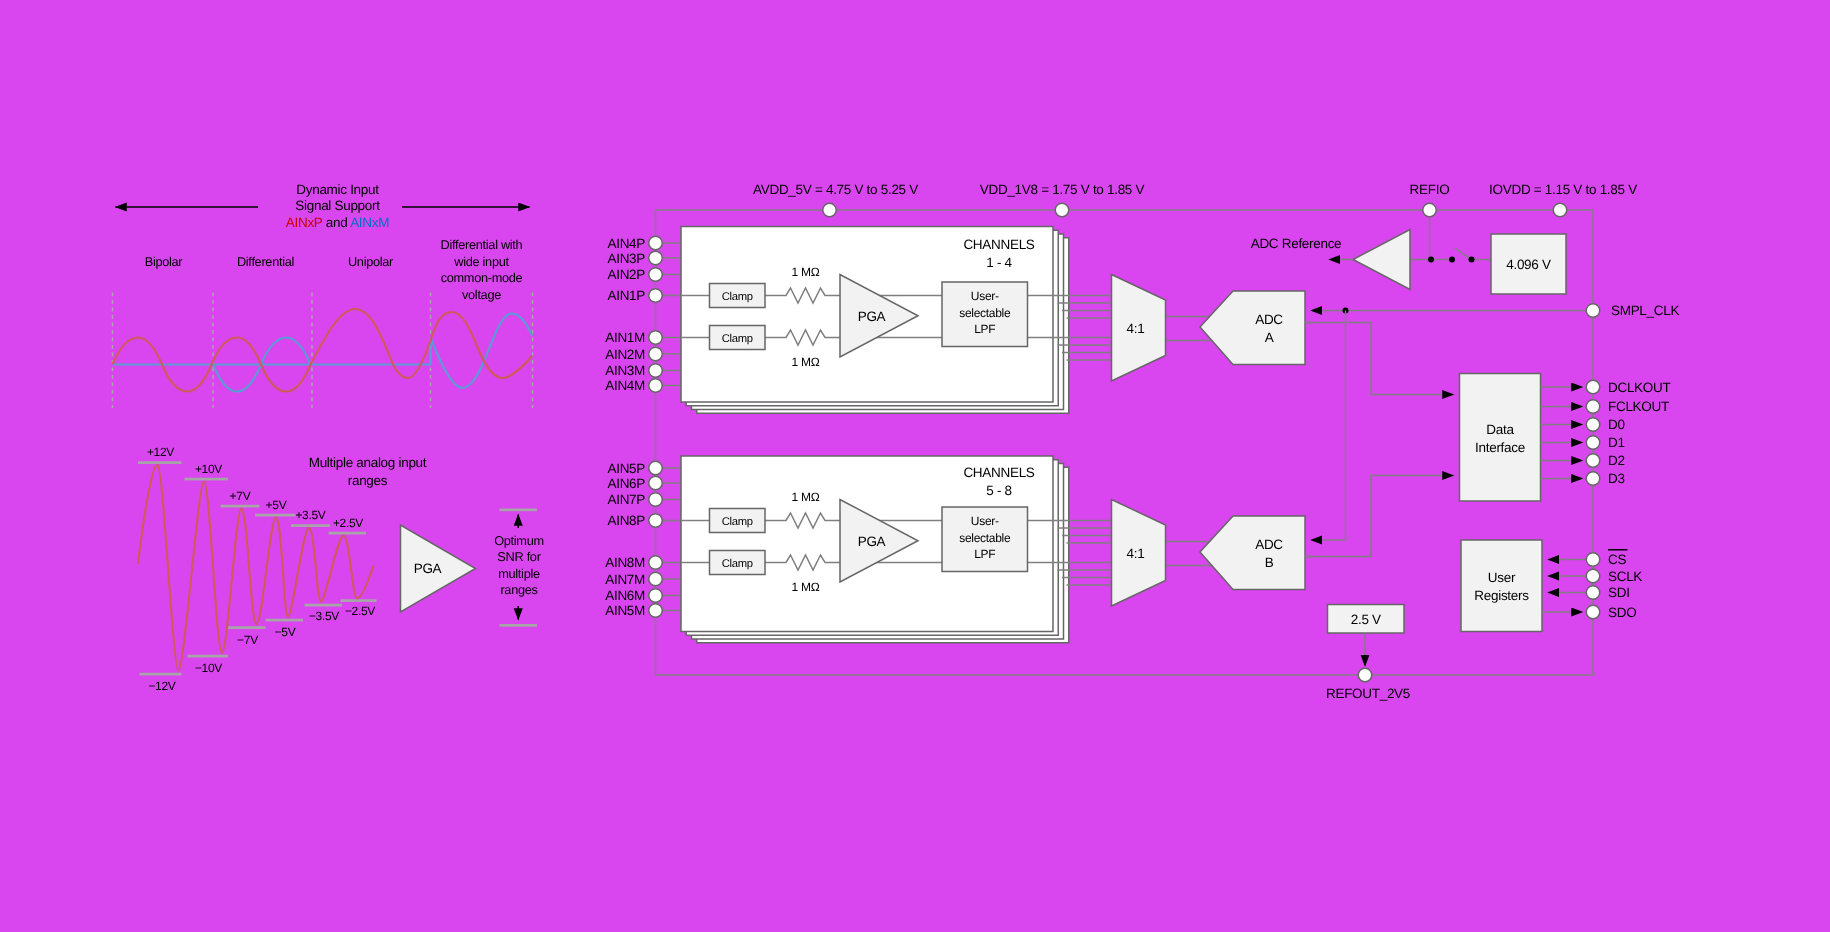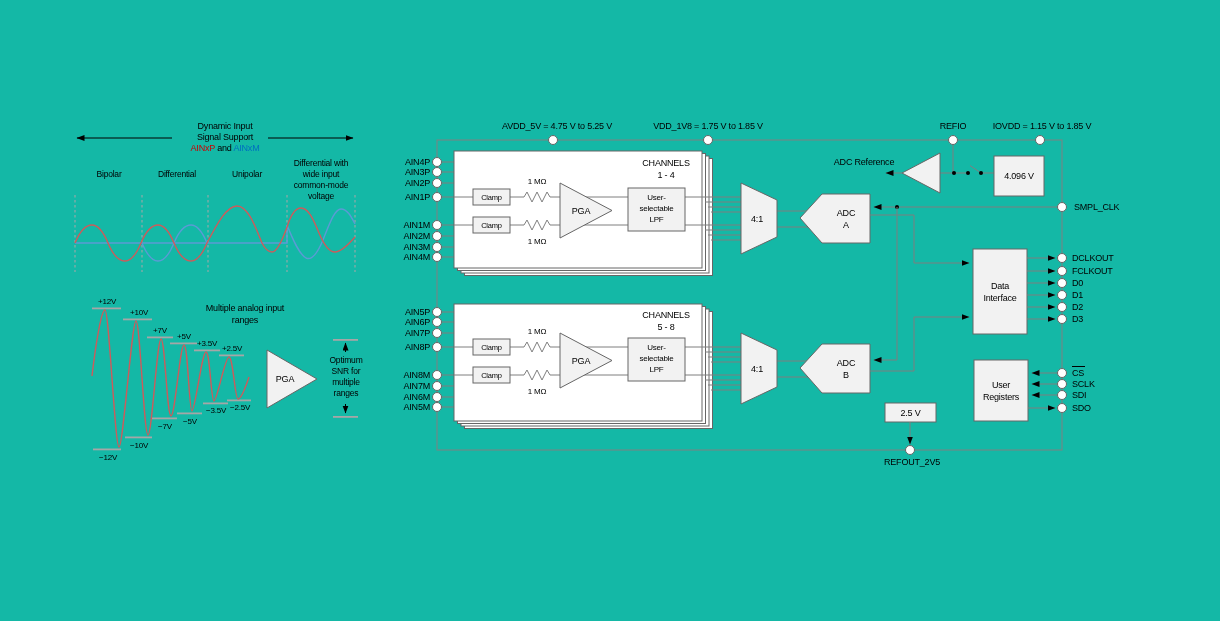--- a/index.html
+++ b/index.html
@@ -1,16 +1,16 @@
 <!DOCTYPE html>
 <html><head>
 <meta charset="utf-8">
 <style>
   html,body{margin:0;padding:0;background:#fff;}
-  #stage{position:relative;width:1220px;height:621px;background:#14b8a6;overflow:hidden;
+  #stage{position:relative;width:1220px;height:621px;background:#d946ef;overflow:hidden;
          font-family:"Liberation Sans", sans-serif;}
   svg{position:absolute;left:0;top:0;}
   text{fill:#000;font-family:"Liberation Sans", sans-serif;letter-spacing:-0.2px;}
   .t9{font-size:9px;} .t85{font-size:8.5px;} .t8{font-size:8px;} .t75{font-size:7.5px;}
   .mid{text-anchor:middle;} .end{text-anchor:end;}
   .box{fill:#F2F2F2;stroke:#666;stroke-width:1;}
   .wbox{fill:#fff;stroke:#666;stroke-width:1;}
   .wire{stroke:#7F7F7F;stroke-width:1;fill:none;}
   .blk{stroke:#000;stroke-width:1;fill:none;}
   .pin{fill:#fff;stroke:#666;stroke-width:1;}

